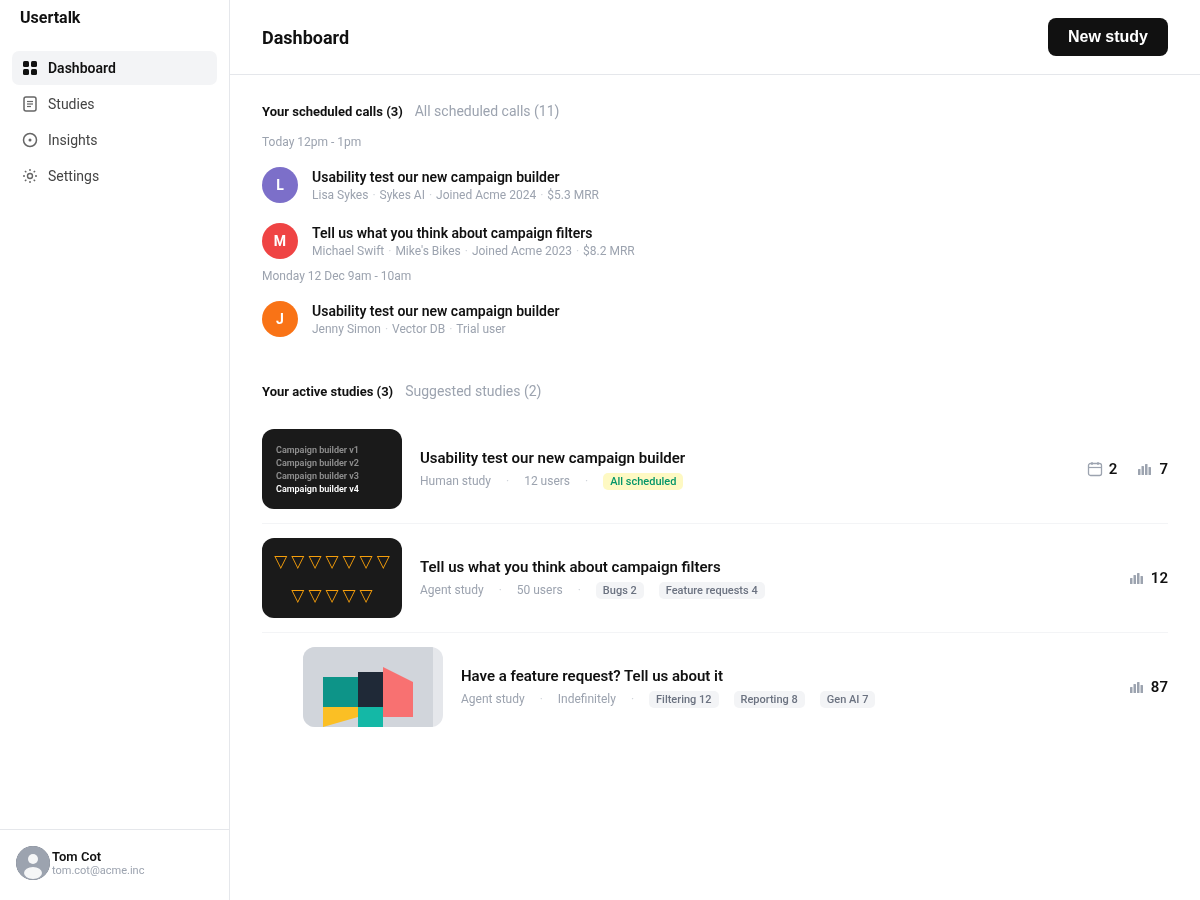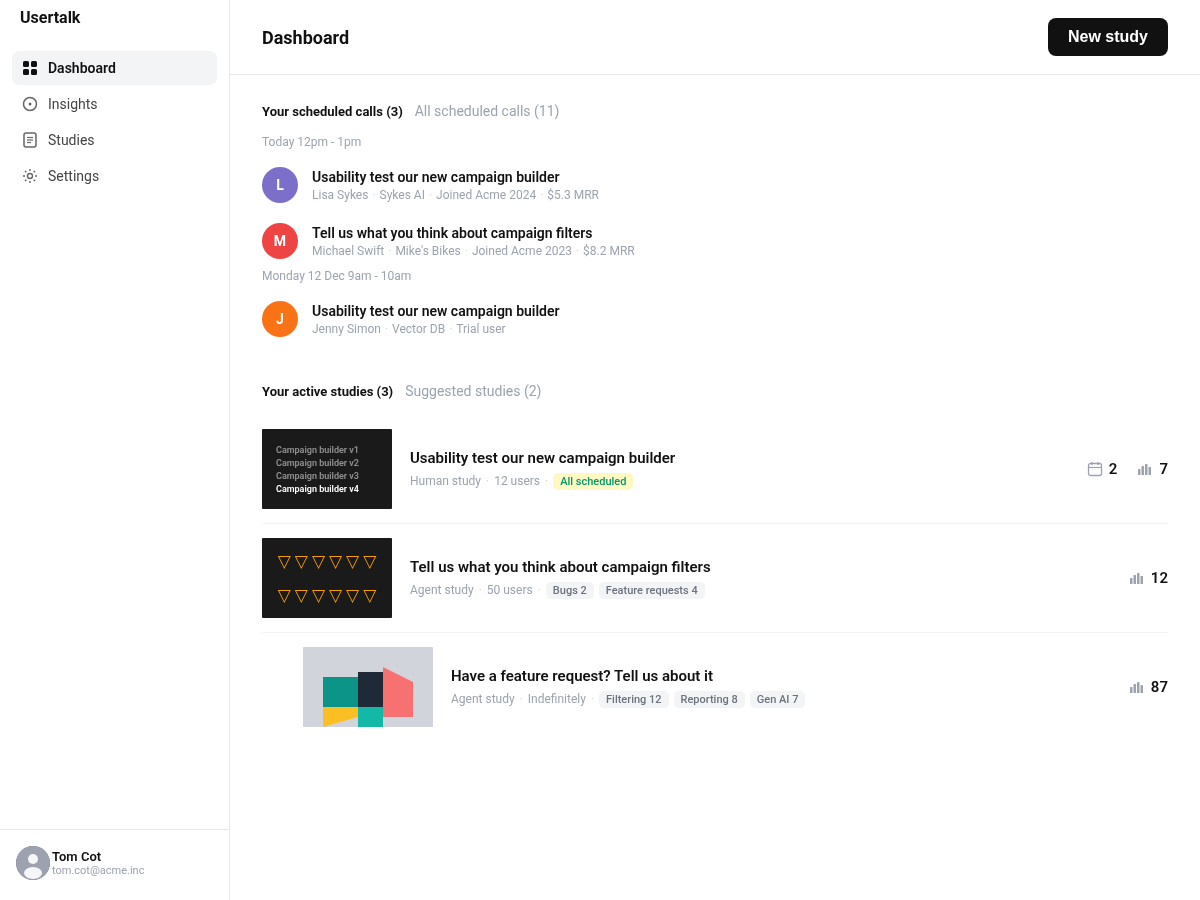--- a/index.html
+++ b/index.html
@@ -154,32 +154,32 @@
     .study-card {
       display: flex;
       align-items: center;
       gap: 18px;
       padding: 14px 0;
       border-bottom: 1px solid #f3f4f6;
       cursor: pointer;
     }
     .study-card:last-child { border-bottom: none; padding-left: 41px; }
     .study-thumbnail {
-      width: 130px;
+      width: 140px;
       height: 80px;
-      border-radius: 1px;
+      border-radius: 12px;
       overflow: hidden;
       flex-shrink: 0;
       display: flex;
       align-items: center;
       justify-content: center;
     }
     .study-info { flex: 1; }
     .study-title { font-size: 15px; font-weight: 600; color: #111; margin-bottom: 6px; }
-    .study-meta { font-size: 12px; color: #9ca3af; display: flex; align-items: center; gap: 5px; flex-wrap: wrap; }
+    .study-meta { font-size: 12px; color: #9ca3af; display: flex; align-items: center; gap: 15px; flex-wrap: wrap; }
     .study-meta-dot { color: #d1d5db; }
     .badge {
       background: #f3f4f6;
       border-radius: 5px;
       padding: 2px 7px;
       font-size: 11px;
       color: #6b7280;
       font-weight: 500;
     }
     .badge-green { background: #fef9c3; color: #059669; }
@@ -253,34 +253,34 @@
         <rect x="1" y="1" width="6" height="6" rx="1.5" fill="#111"></rect>
         <rect x="9" y="1" width="6" height="6" rx="1.5" fill="#111"></rect>
         <rect x="1" y="9" width="6" height="6" rx="1.5" fill="#111"></rect>
         <rect x="9" y="9" width="6" height="6" rx="1.5" fill="#111"></rect>
       </svg>
       <span>Dashboard</span>
     </div>
 
     <div class="sidebar-item">
       <svg width="16" height="16" viewBox="0 0 16 16" fill="none">
-        <circle cx="8" cy="8" r="6.5" stroke="#666" stroke-width="1.5" fill="none"></circle>
-        <circle cx="8" cy="8" r="1.5" fill="#666"></circle>
-      </svg>
-      <span>Insights</span>
-    </div>
-
-    <div class="sidebar-item">
-      <svg width="16" height="16" viewBox="0 0 16 16" fill="none">
         <rect x="2" y="1" width="12" height="14" rx="2" stroke="#666" stroke-width="1.5" fill="none"></rect>
         <line x1="5" y1="5.5" x2="11" y2="5.5" stroke="#666" stroke-width="1.2"></line>
         <line x1="5" y1="8" x2="11" y2="8" stroke="#666" stroke-width="1.2"></line>
         <line x1="5" y1="10.5" x2="9" y2="10.5" stroke="#666" stroke-width="1.2"></line>
       </svg>
       <span>Studies</span>
+    </div>
+
+    <div class="sidebar-item">
+      <svg width="16" height="16" viewBox="0 0 16 16" fill="none">
+        <circle cx="8" cy="8" r="6.5" stroke="#666" stroke-width="1.5" fill="none"></circle>
+        <circle cx="8" cy="8" r="1.5" fill="#666"></circle>
+      </svg>
+      <span>Insights</span>
     </div>
 
     <div class="sidebar-item">
       <svg width="16" height="16" viewBox="0 0 16 16" fill="none">
         <circle cx="8" cy="8" r="2.5" stroke="#666" stroke-width="1.4" fill="none"></circle>
         <path d="M8 1v2M8 13v2M1 8h2M13 8h2M2.93 2.93l1.41 1.41M11.66 11.66l1.41 1.41M2.93 13.07l1.41-1.41M11.66 4.34l1.41-1.41" stroke="#666" stroke-width="1.4"></path>
       </svg>
       <span>Settings</span>
     </div>
   </nav>

